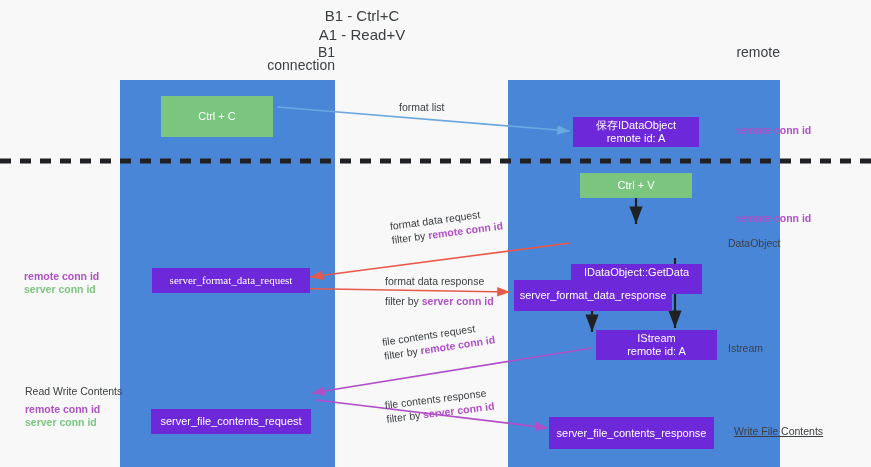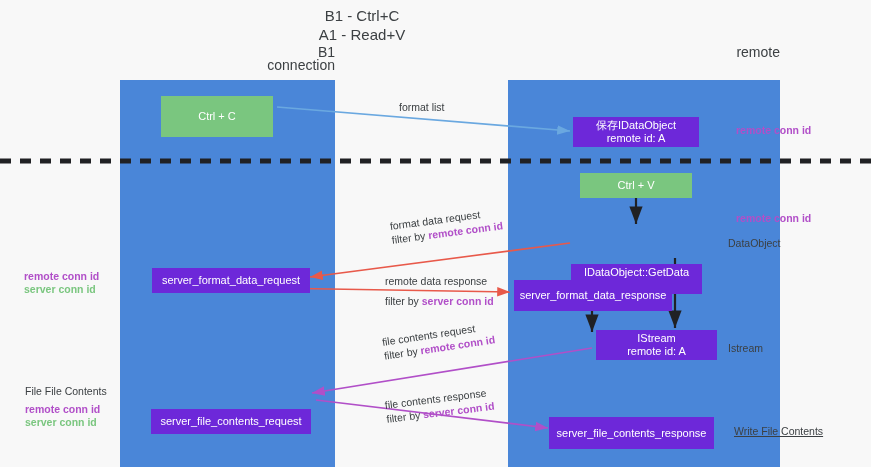--- a/index.html
+++ b/index.html
@@ -152,21 +152,21 @@
 
   <div class="node green" style="left:580px; top:173px; width:112px; height:25px;">
     <span>Ctrl + V</span>
   </div>
 
   <div class="node orange" style="left:571px; top:228px; width:131px; height:30px;margin-top:36px;">
     <span>IDataObject::GetData</span>
     <span>remote id: A</span>
   </div>
 
-  <div class="node orange" style="left:152px; top:268px; width:158px; height:25px;">
+  <div class="node orange" style="left:152px; top:268px; width:158px; height:25px;font-family:Liberation Serif, serif;">
     <span>server_format_data_request</span>
   </div>
 
   <div class="node orange" style="left:514px; top:280px; width:158px; height:31px;">
     <span>server_format_data_response</span>
   </div>
 
   <div class="node orange" style="left:596px; top:330px; width:121px; height:30px;">
     <span>IStream</span>
     <span>remote id: A</span>
@@ -183,21 +183,21 @@
   <div class="edge-label" style="left:399px; top:100px;">
     <span>format list</span>
   </div>
 
   <div class="edge-label" style="left:389px; top:219px; transform: rotate(-7.5deg);">
     <div>format data request</div>
     <div><span>filter by </span><span class="hl-remote">remote conn id</span></div>
   </div>
 
   <div class="edge-label" style="left:385px; top:274px;">
-    <div>remote data response</div>
+    <div>format data response</div>
     <div style="margin-top:6px;"><span>filter by </span><span class="hl-server">server conn id</span></div>
   </div>
 
   <div class="edge-label" style="left:381px; top:335px; transform: rotate(-8.5deg);">
     <div>file contents request</div>
     <div><span>filter by </span><span class="hl-remote">remote conn id</span></div>
   </div>
 
   <div class="edge-label" style="left:384px; top:398px; transform: rotate(-7deg);">
     <div>file contents response</div>
@@ -207,21 +207,21 @@
   <div class="side-note note-remote" style="left:736px; top:123px;">remote conn id</div>
 
   <div class="side-note note-remote" style="left:736px; top:211px;">remote conn id</div>
 
   <div class="side-note note-plain" style="left:728px; top:236px;">DataObject</div>
 
   <div class="side-note note-plain" style="left:728px; top:341px;">Istream</div>
 
   <div class="side-note note-plain" style="left:734px; top:424px;text-decoration:underline;">Write File Contents</div>
 
-  <div class="side-note note-plain" style="left:25px; top:384px;">File File Contents</div>
+  <div class="side-note note-plain" style="left:25px; top:384px;">Read Write Contents</div>
 
   <div class="side-note note-remote" style="left:25px; top:402px;">remote conn id</div>
   <div class="side-note note-server" style="left:25px; top:415px;">server conn id</div>
 
   <div class="side-note note-remote" style="left:24px; top:269px;">remote conn id</div>
   <div class="side-note note-server" style="left:24px; top:282px;">server conn id</div>
 
 </div>
 
 </body></html>

